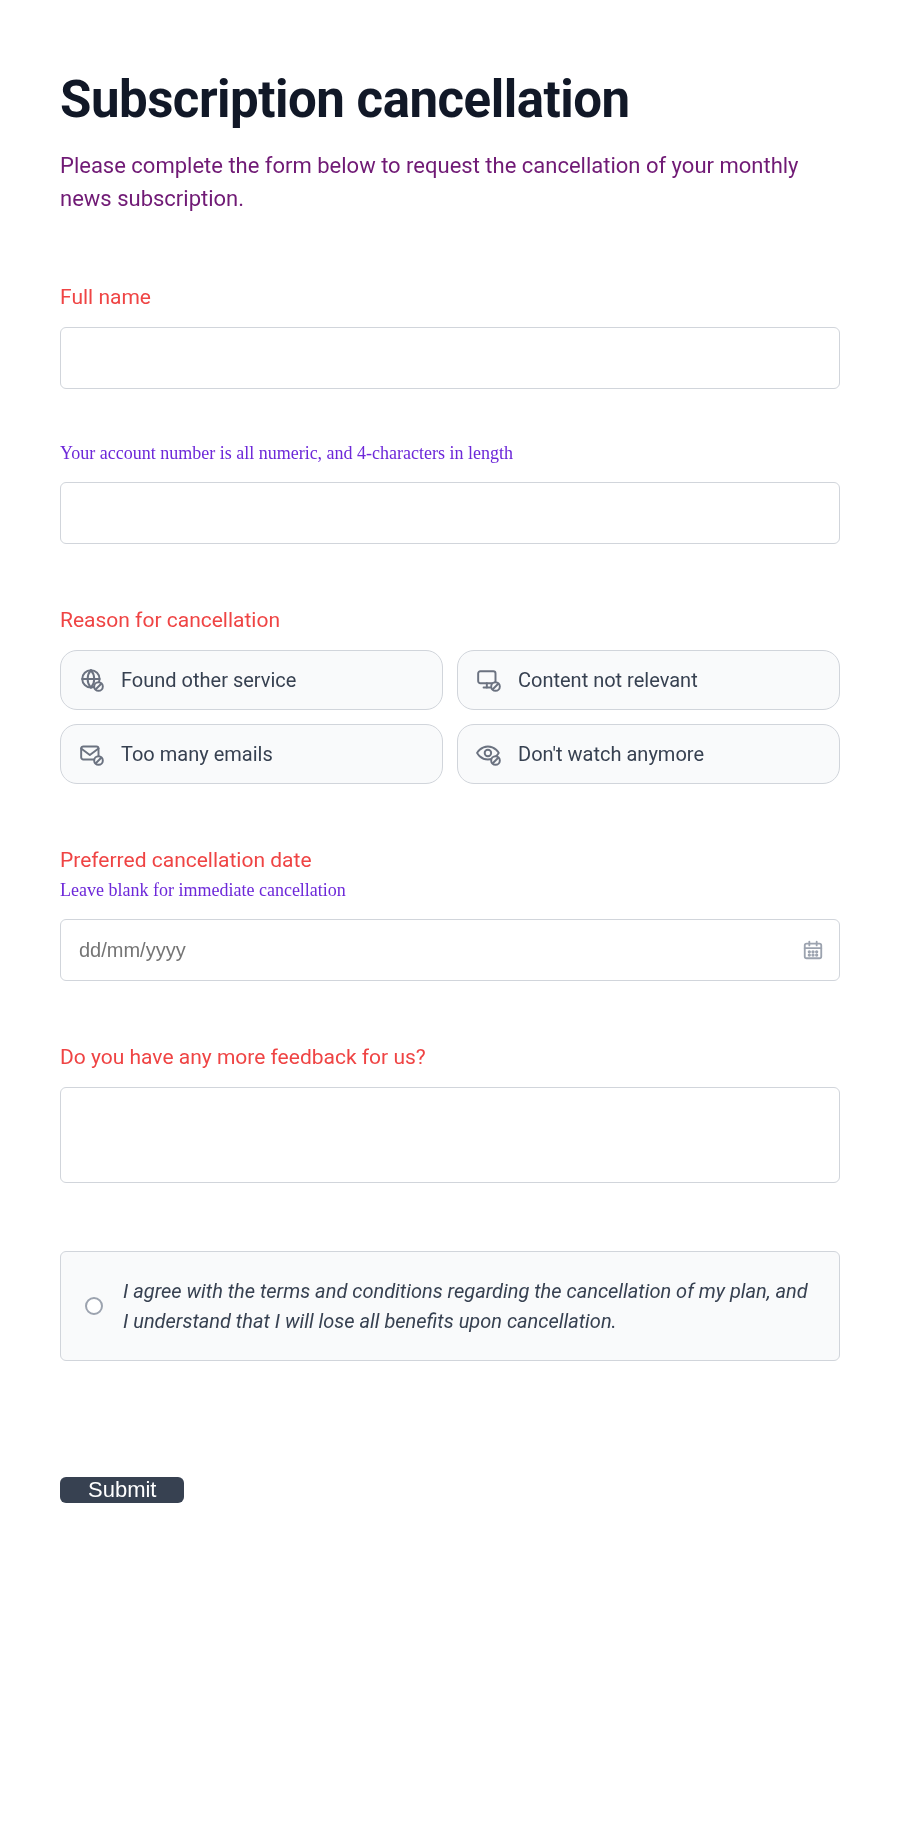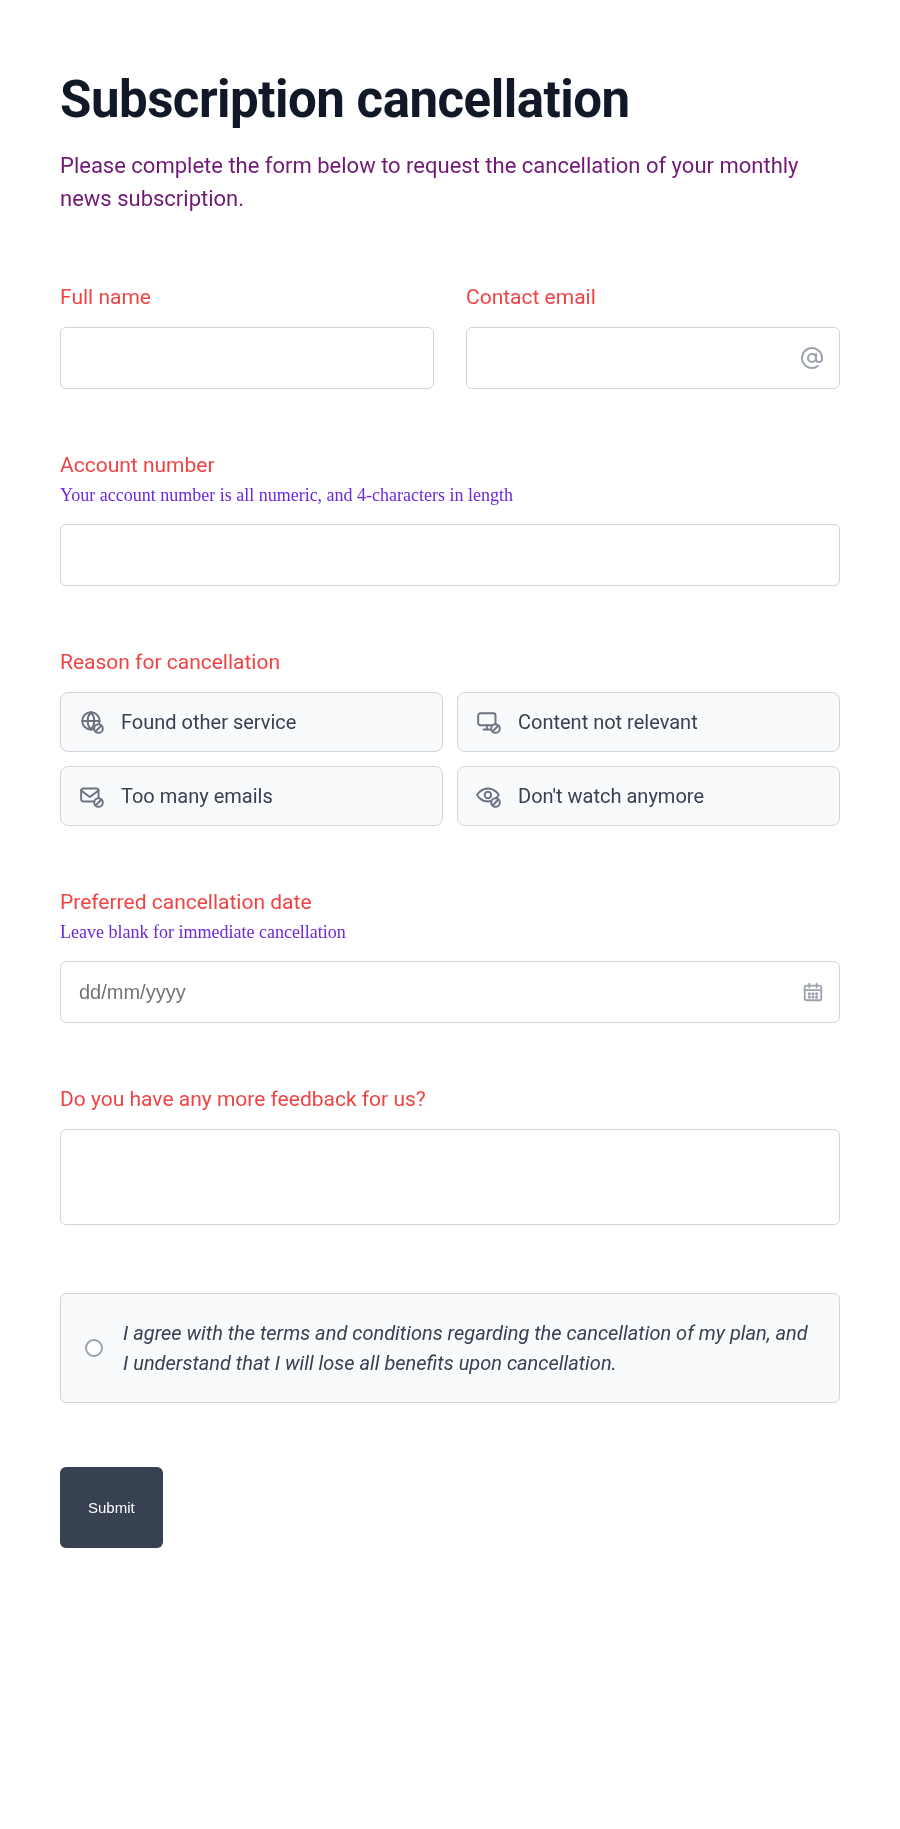--- a/index.html
+++ b/index.html
@@ -72,21 +72,21 @@
     .options-grid {
       display: grid;
       grid-template-columns: 1fr 1fr;
       gap: 14px;
     }
     .option-card {
       display: flex;
       align-items: center;
       gap: 16px;
       border: 1px solid #d1d5db;
-      border-radius: 8px;
+      border-radius: 17px;
       background: #f9fafb;
       padding: 16px 18px;
       font-size: 20px;
       color: #374151;
       cursor: pointer;
     }
     .option-card .opt-icon {
       color: #6b7280;
       display: flex;
       align-items: center;
@@ -111,61 +111,49 @@
       cursor: pointer;
     }
     .consent-text {
       font-size: 20px;
       line-height: 1.5;
       color: #374151;
     }
     .submit-btn {
       background: #374151;
       color: #ffffff;
-      font-size: 15px;
-      padding: 32px 28px;
+      font-size: 22px;
+      padding: 0 28px;
       border: none;
       border-radius: 6px;
       cursor: pointer;
+      margin-top: 52px;
     }
     .date-placeholder {
       color: #374151;
     }
   </style>
 </head>
 <body>
 
 
 
 <h1 class="page-title">Subscription cancellation</h1>
 <p class="page-subtitle">Please complete the form below to request the cancellation of your monthly news subscription.</p>
 
 <div class="row">
   <div class="field">
     <label class="label">Full name</label>
     <div class="input-wrap">
       <input type="text" class="text-input" value="" style="">
     </div>
   </div>
-  <div class="field">
-    <label class="label">Contact email</label>
-    <div class="input-wrap">
-      <input type="text" class="text-input" value="" style="">
-      <span class="input-icon">
-        <svg width="24" height="24" viewBox="0 0 24 24" fill="none" stroke="currentColor" stroke-width="2" stroke-linecap="round" stroke-linejoin="round">
-            <circle cx="12" cy="12" r="4"></circle>
-            <path d="M16 8v5a3 3 0 0 0 6 0v-1a10 10 0 1 0-4 8"></path>
-          </svg>
-      </span>
-    </div>
-  </div>
-</div>
-
-<div class="field">
-  <label class="label">Account number</label>
+</div>
+
+<div class="field">
   <p class="help">Your account number is all numeric, and 4-characters in length</p>
   <div class="input-wrap">
     <input type="text" class="text-input" value="" style="">
   </div>
 </div>
 
 <div class="field">
   <label class="label">Reason for cancellation</label>
   <div class="options-grid">
     <div class="option-card">

